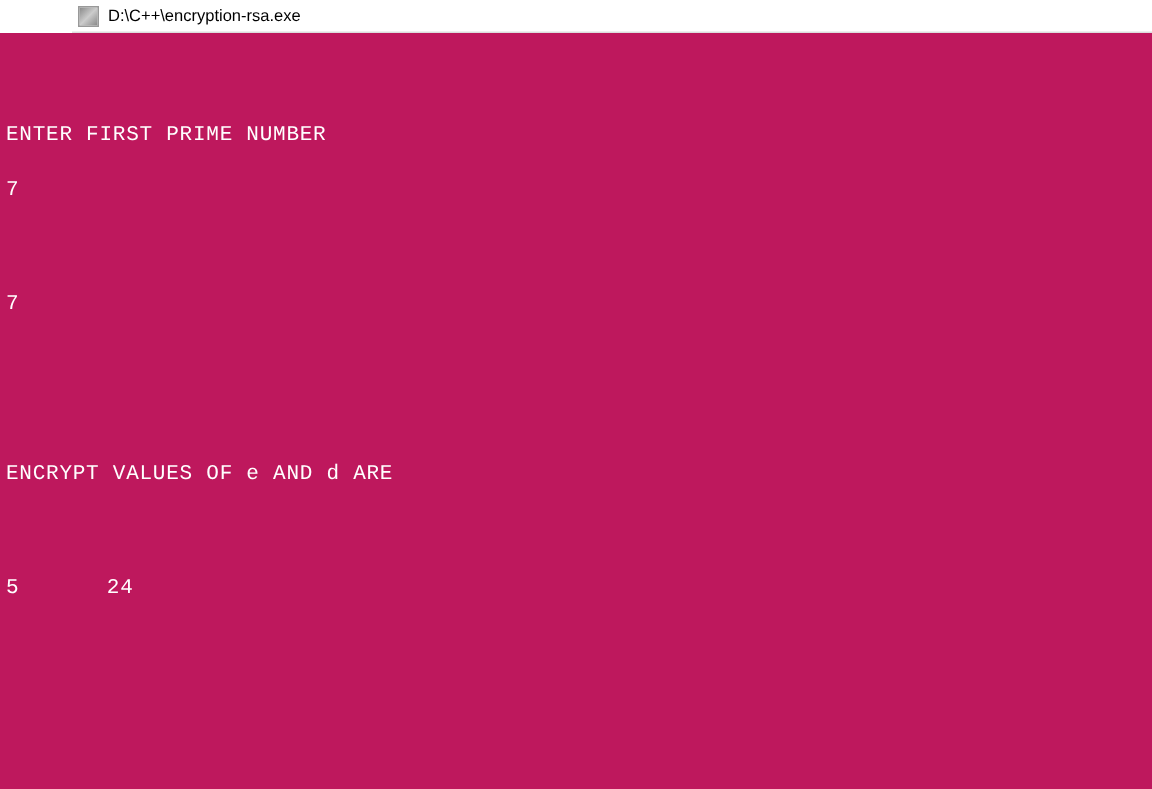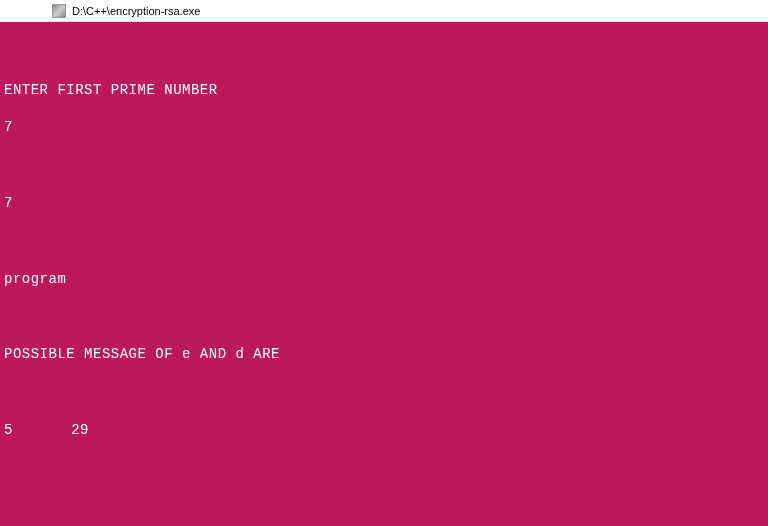--- a/index.html
+++ b/index.html
@@ -66,25 +66,24 @@
   <span>D:\C++\encryption-rsa.exe</span>
 </div>
 
 <div class="console">
 <div class="row">&nbsp;</div>
 <div class="row">ENTER FIRST PRIME NUMBER</div>
 <div class="row">7</div>
 <div class="row">&nbsp;</div>
 <div class="row">7</div>
 <div class="row">&nbsp;</div>
-<div class="row">program</div>
 <div class="row">&nbsp;</div>
-<div class="row">POSSIBLE MESSAGE OF e AND d ARE</div>
+<div class="row">ENCRYPT VALUES OF e AND d ARE</div>
 <div class="row">&nbsp;</div>
-<div class="row"><span class="col-e">5</span><span class="col-d">29</span></div>
+<div class="row"><span class="col-e">5</span><span class="col-d">24</span></div>
 
 
 
 
 
 
 
 
 
 

